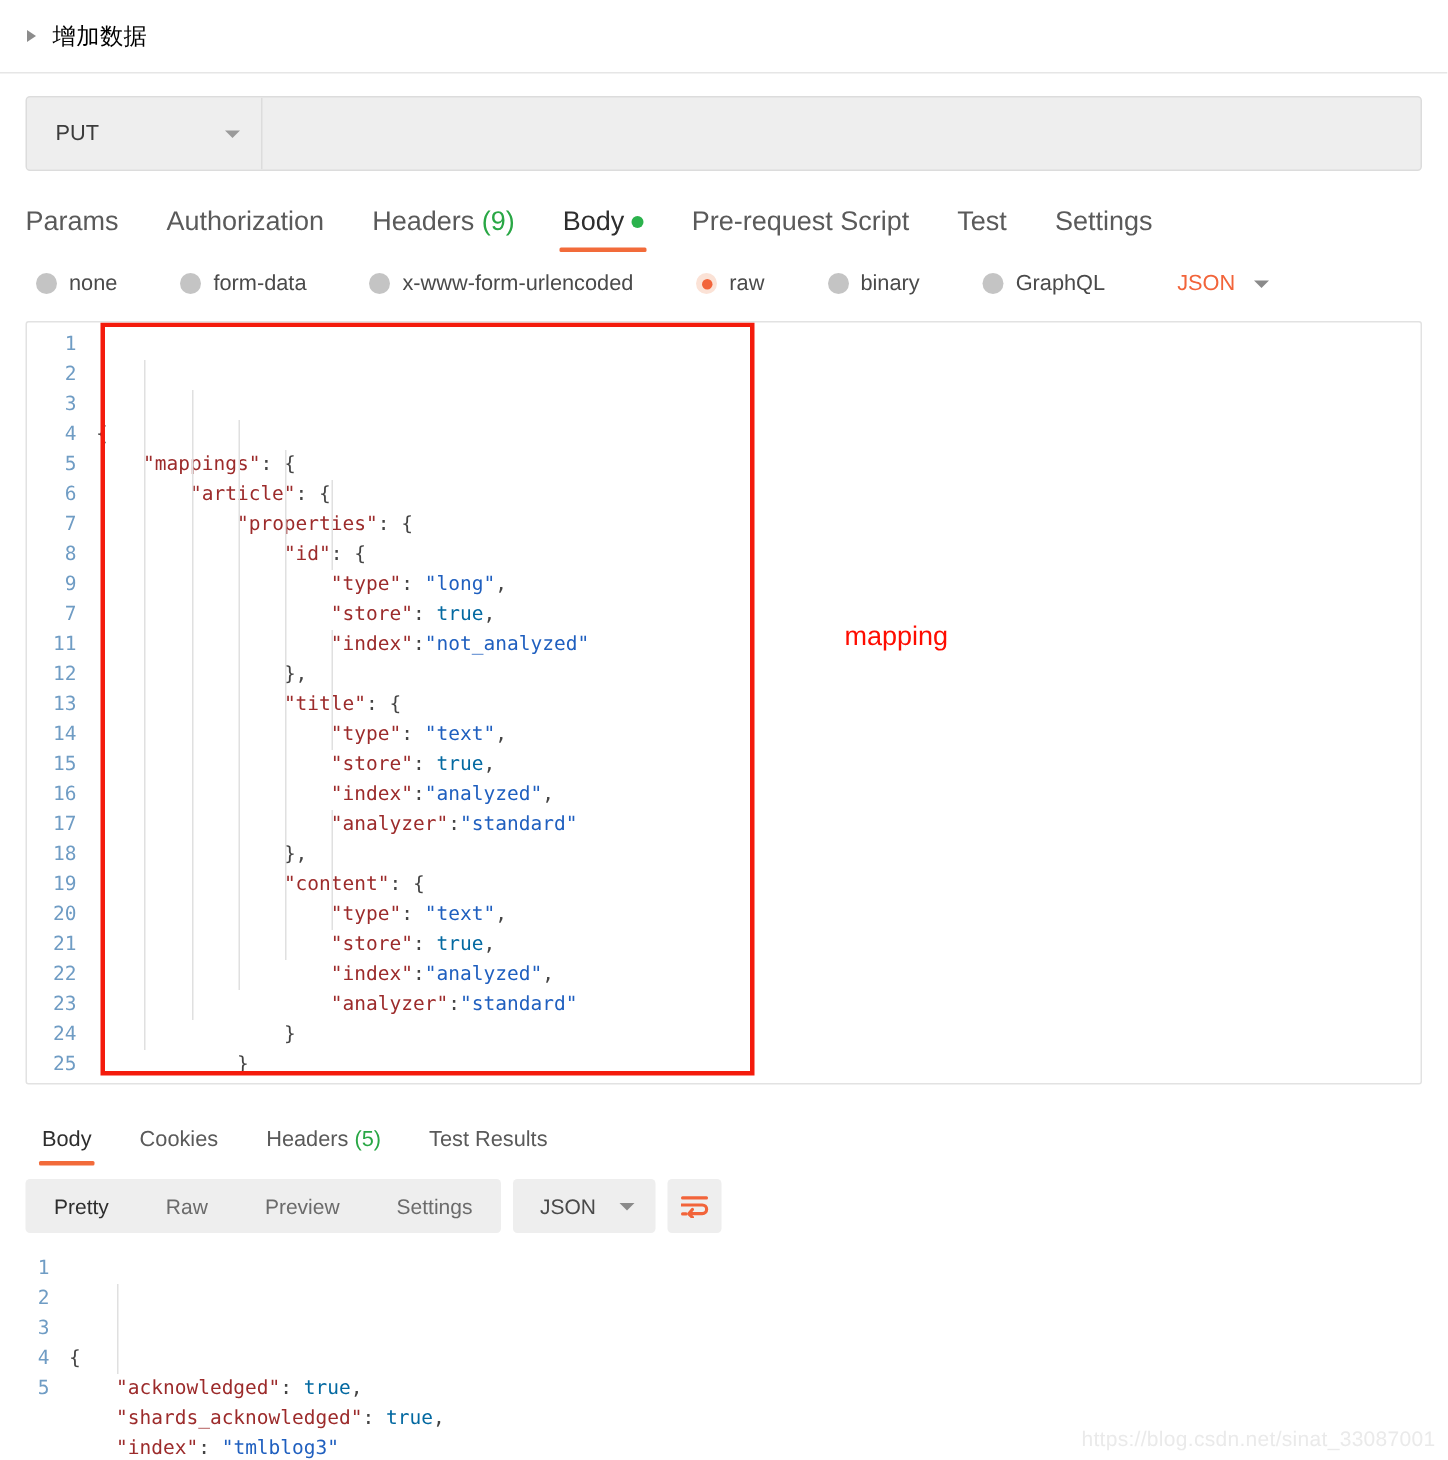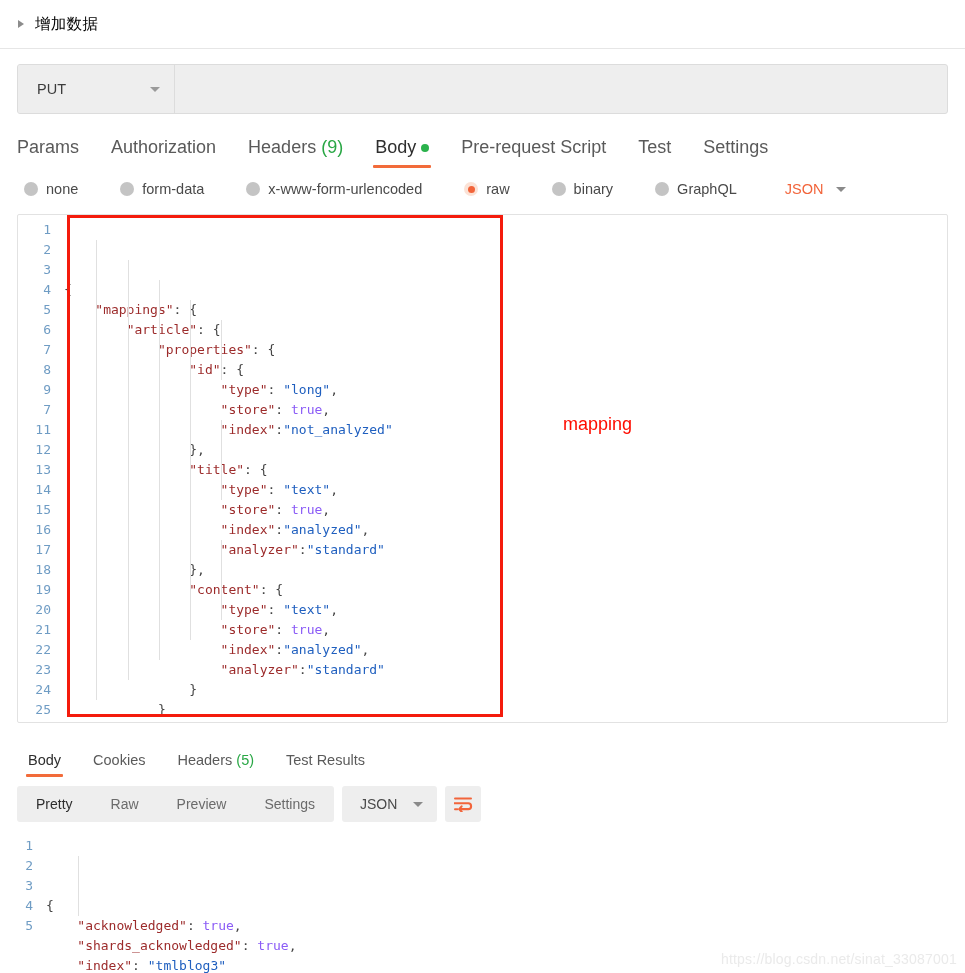--- a/index.html
+++ b/index.html
@@ -200,21 +200,21 @@
   }
   .code-lines {
     flex: 1;
     white-space: pre;
     color: #333;
     position: relative;
     padding-left: 2px;
   }
   .k   { color: #9c2b2b; }   
   .s   { color: #1f5fbf; }   
-  .b   { color: #8b5cf6; }   
+  .b   { color: #0369a1; }   
   .p   { color: #444444; }   
 
   
   .guides { position: absolute; top: 0; left: 0; height: 100%; width: 100%; pointer-events: none; }
   .guide  { position: absolute; width: 1px; background: #e0e0e0; }
 
   
   .red-box {
     position: absolute;
     border: 3px solid #f41b0c;

